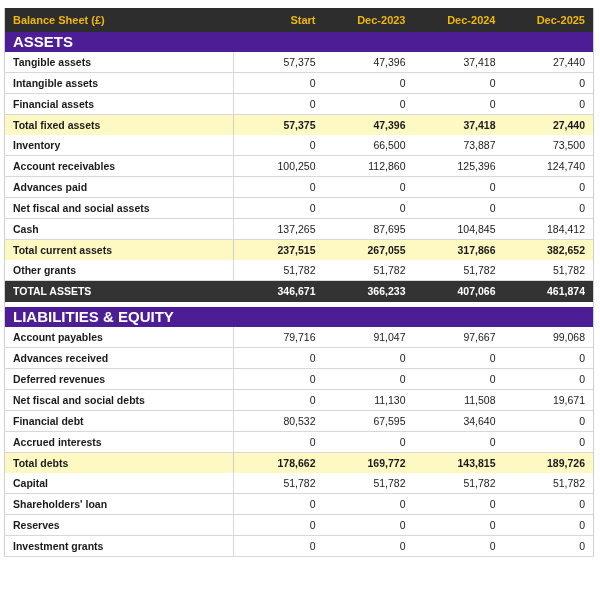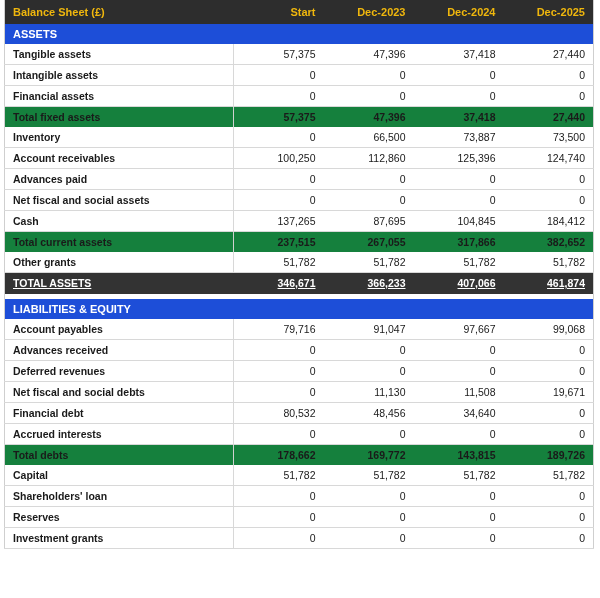--- a/index.html
+++ b/index.html
@@ -10,21 +10,21 @@
   body {
     width: 600px;
     height: 598px;
     font-family: "Liberation Sans", sans-serif;
     -webkit-font-smoothing: antialiased;
   }
 
   #sheet {
     position: absolute;
     left: 4px;
-    top: 0;
+    top: 8px;
     width: 589px;
   }
 
   table.bs {
     width: 589px;
     border-collapse: collapse;
     table-layout: fixed;
     font-size: 10.5px;
     color: #1a1a1a;
   }
@@ -49,41 +49,40 @@
     background: #2d2d2d;
     color: #f0b70d;
     font-weight: bold;
     font-size: 11px;
     height: 24px;
     line-height: 24px;
   }
 
   
   tr.section td {
-    background: #1d4ed8;
+    background: #4c1d95;
     color: #ffffff;
     font-weight: bold;
-    font-size: 11px;
+    font-size: 15px;
     height: 20px;
     line-height: 20px;
   }
 
   
   tr.grand td {
     background: #333333;
     color: #ffffff;
     font-weight: bold;
     height: 21px;
     line-height: 21px;
-    text-decoration: underline;
   }
 
   
   tr.subtotal td {
-    background: #15803d;
+    background: #fef9c3;
     color: #1a1a1a;
     font-weight: bold;
   }
 
   
   tr.data td {
     background: #ffffff;
     border-bottom: 1px solid #d8d8d8;
   }
   tr.data td.label { border-right: 1px solid #d8d8d8; font-weight: bold; }
@@ -245,21 +244,21 @@
         <tr class="data">
           <td class="label">Net fiscal and social debts</td>
           <td class="num">0</td>
           <td class="num">11,130</td>
           <td class="num">11,508</td>
           <td class="num">19,671</td>
         </tr>
         <tr class="data">
           <td class="label">Financial debt</td>
           <td class="num">80,532</td>
-          <td class="num">48,456</td>
+          <td class="num">67,595</td>
           <td class="num">34,640</td>
           <td class="num">0</td>
         </tr>
         <tr class="data">
           <td class="label">Accrued interests</td>
           <td class="num">0</td>
           <td class="num">0</td>
           <td class="num">0</td>
           <td class="num">0</td>
         </tr>

